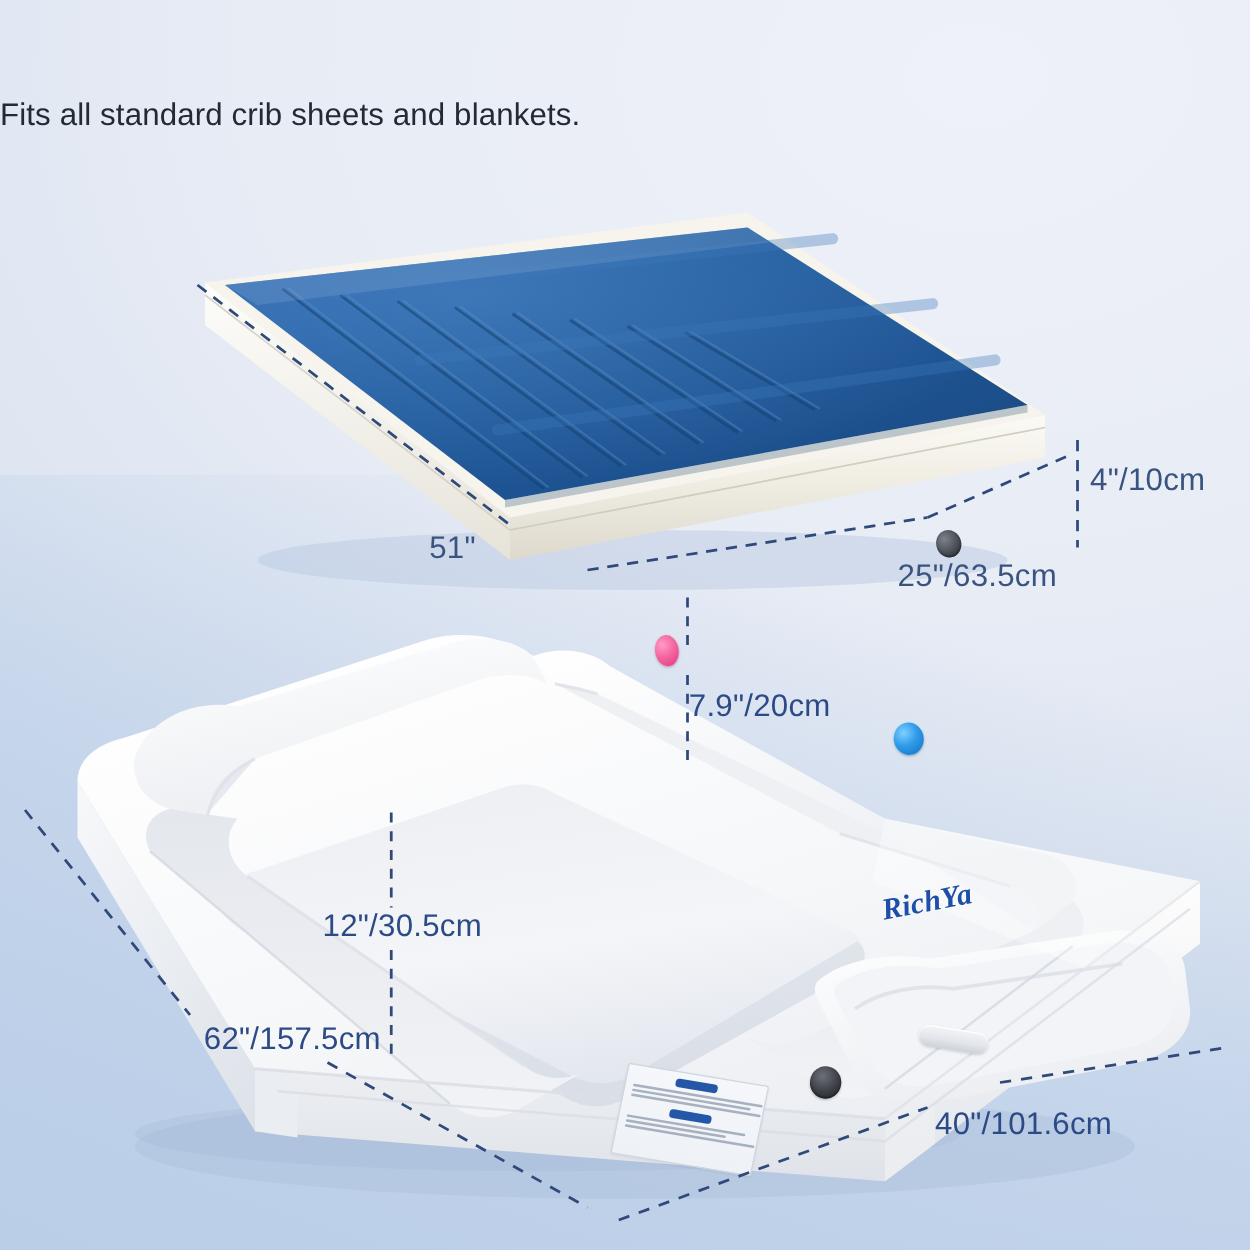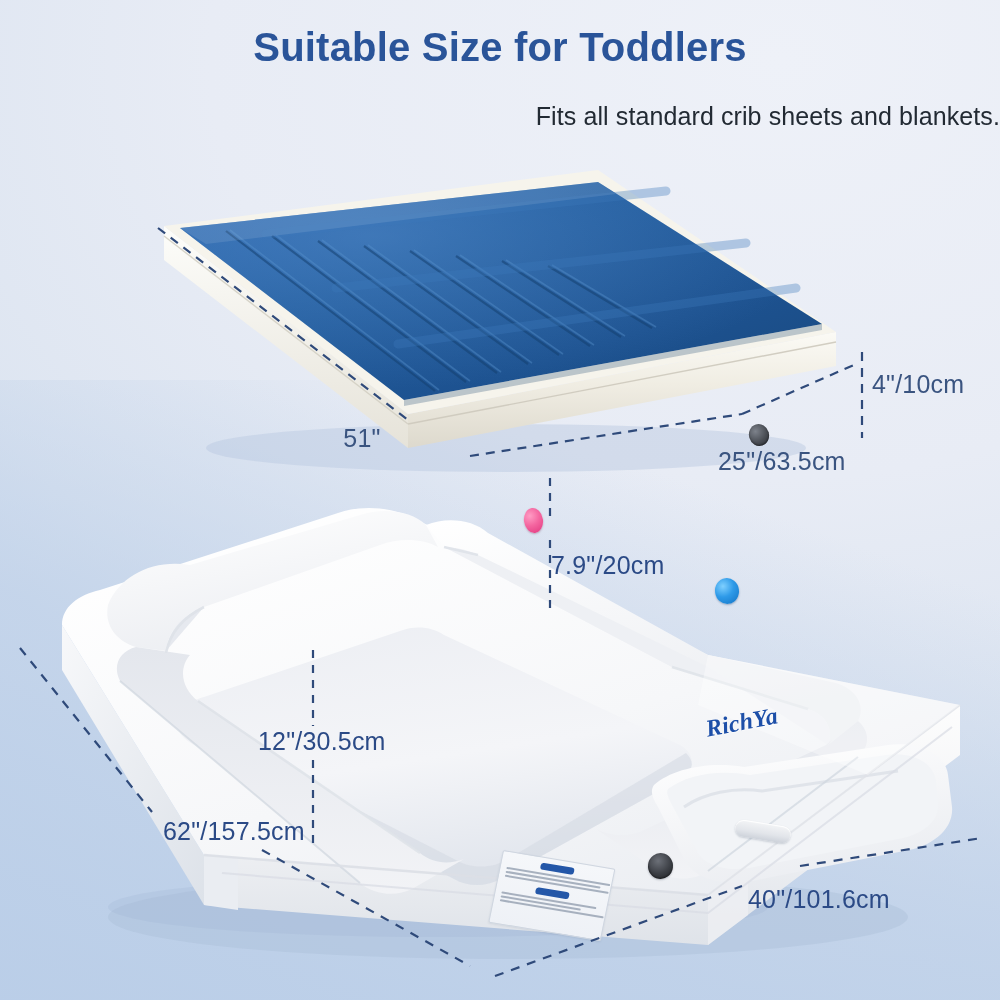--- a/index.html
+++ b/index.html
@@ -20,21 +20,21 @@
     pointer-events:none;
   }
 
   
   .title{
     position:absolute;top:26px;left:0;width:100%;text-align:center;
     font-size:40px;font-weight:bold;letter-spacing:.2px;
     color:#2a5499;line-height:1.05;
   }
   .subtitle{
-    position:absolute;top:102px;left:0;width:100%;text-align:right;
+    position:absolute;top:78px;left:0;width:100%;text-align:left;
     font-size:25px;font-weight:400;color:#222a33;letter-spacing:.1px;
   }
 
   
   .dim{
     position:absolute;color:#3a5480;font-size:25px;line-height:1.12;
     white-space:pre;letter-spacing:.2px;
   }
   .dim.navy{color:#2b4a86;}
   .dim.c{text-align:center;}
@@ -112,21 +112,20 @@
     transform:rotate(9deg);
   }
 </style>
 </head>
 <body>
 
 <div id="stage">
 
   <div class="bgwash"></div>
 
-  <div class="title">Suitable Size for Toddlers</div>
   <div class="subtitle">Fits all standard crib sheets and blankets.</div>
 
   <div class="mattress">
     <svg class="matt-svg" viewBox="0 0 700 320">
       <defs>
         <linearGradient id="mTop" x1="0" y1="0" x2="1" y2="1">
           <stop offset="0%" stop-color="#2f6bb4"></stop>
           <stop offset="35%" stop-color="#225d9f"></stop>
           <stop offset="70%" stop-color="#1d5290"></stop>
           <stop offset="100%" stop-color="#19497f"></stop>

